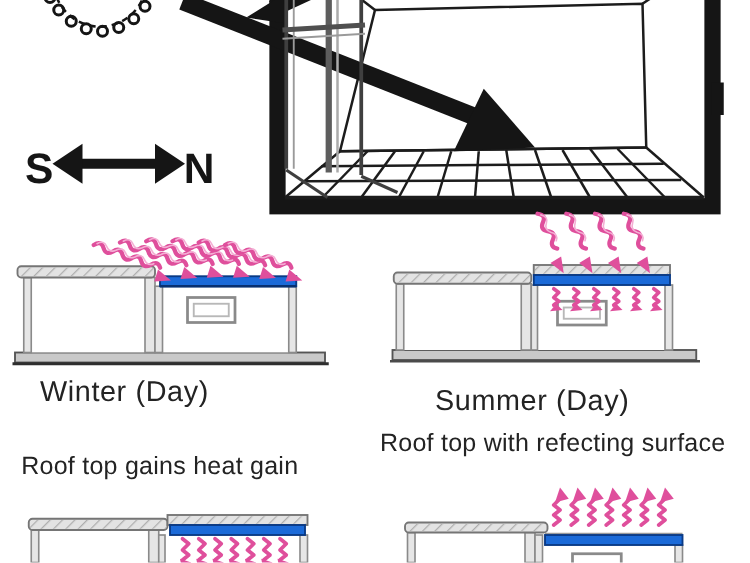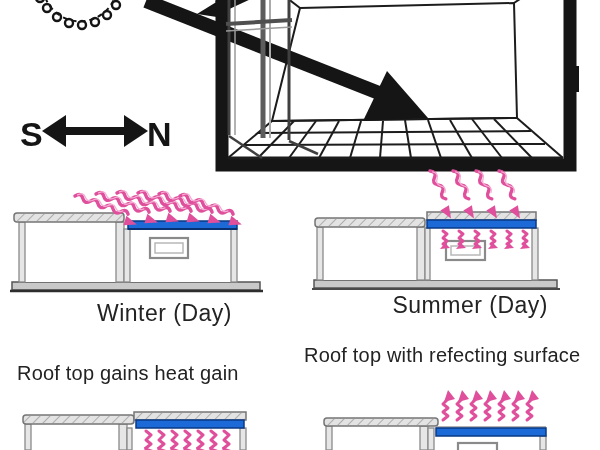--- a/index.html
+++ b/index.html
@@ -15,21 +15,21 @@
   .rpl {stroke:var(--rayPinkLight);stroke-width:1.3;fill:none;stroke-linecap:round;}
   .rtip{fill:var(--rayPink);stroke:none;}
   .sq  {stroke:var(--rayPink);stroke-width:3;fill:none;stroke-linejoin:round;stroke-linecap:round;}
   .ink {stroke:var(--ink);fill:none;}
   .grid{stroke:var(--gridInk);stroke-width:2;fill:none;}
   .wall{fill:var(--wallFill);stroke:var(--wallStroke);stroke-width:1.3;}
   .slab{fill:var(--slabFill);stroke:var(--slabStroke);stroke-width:1.5;}
   .blue{fill:var(--roofBlue);stroke:var(--roofBlueDark);stroke-width:1.5;}
   .wfr {fill:#fff;stroke:var(--wallStroke);stroke-width:2.2;}
   .cap-title{
-    position:absolute;text-align:right;color:var(--textColor);
+    position:absolute;text-align:left;color:var(--textColor);
     font-size:23px;letter-spacing:.5px;white-space:nowrap;
   }
   .cap-sub{
     position:absolute;text-align:left;color:var(--textColor);
     font-size:20px;letter-spacing:.2px;white-space:nowrap;margin-top:36px;
   }
   .compass-label{font-size:34px;font-weight:700;fill:var(--ink);}
 </style>
 </head>
 <body>
@@ -271,15 +271,15 @@
       <use href="#squig-u" transform="translate(485,392)"></use>
       <use href="#squig-u" transform="translate(499,392)"></use>
       <use href="#squig-u" transform="translate(513,392)"></use>
       <use href="#squig-u" transform="translate(527,392)"></use>
     </g>
   </g>
 </svg>
 
 <div class="cap-title" style="left:32px;  top:300px; width:200px;">Winter (Day)</div>
 <div class="cap-sub" style="left:17px;  top:326px; width:230px;">Roof top gains heat gain</div>
-<div class="cap-title" style="left:348px; top:292px; width:200px;">Summer (Day)</div>
+<div class="cap-title" style="left:348px; top:307px; width:200px;">Summer (Day)</div>
 <div class="cap-sub" style="left:304px; top:308px; width:290px;">Roof top with refecting surface</div>
 </div>
 
 </body></html>

